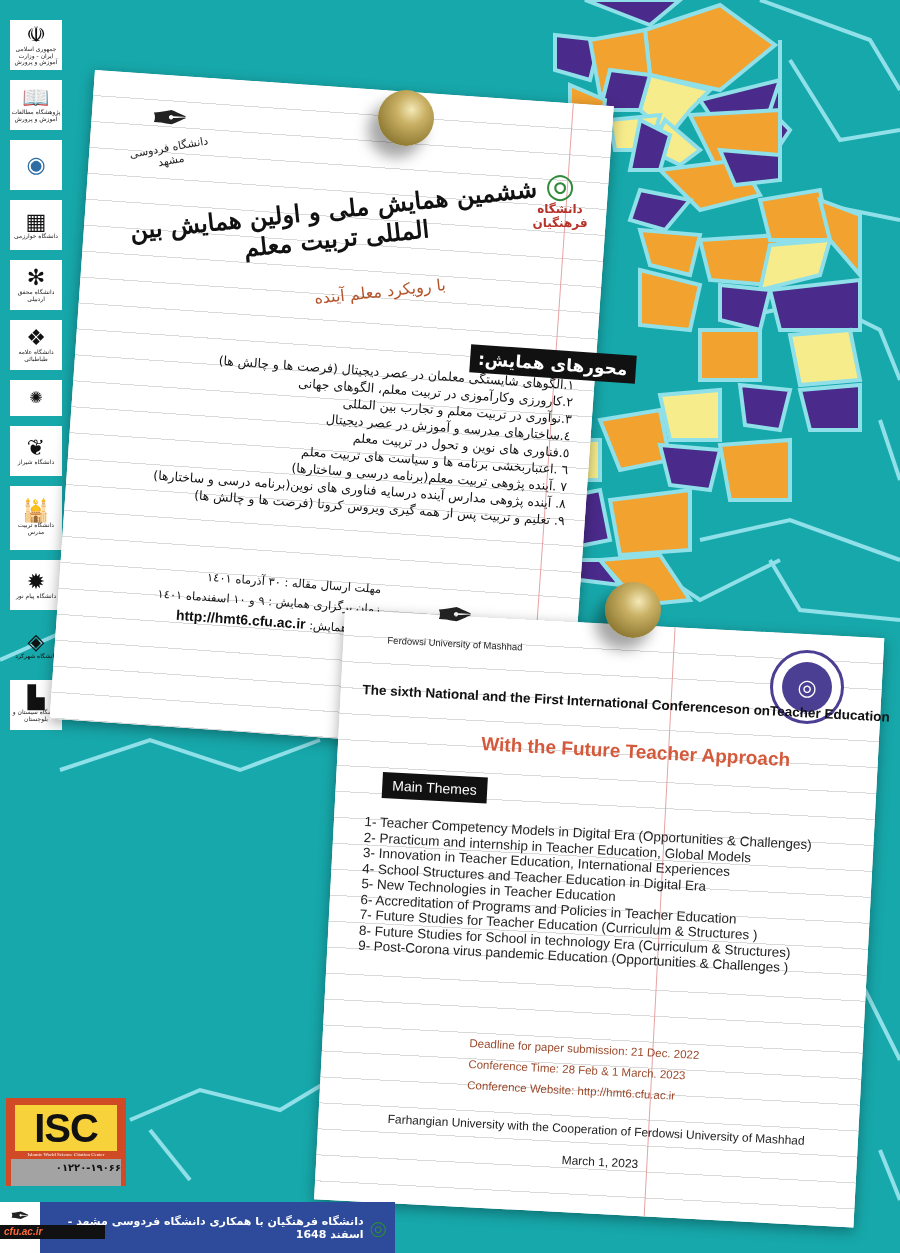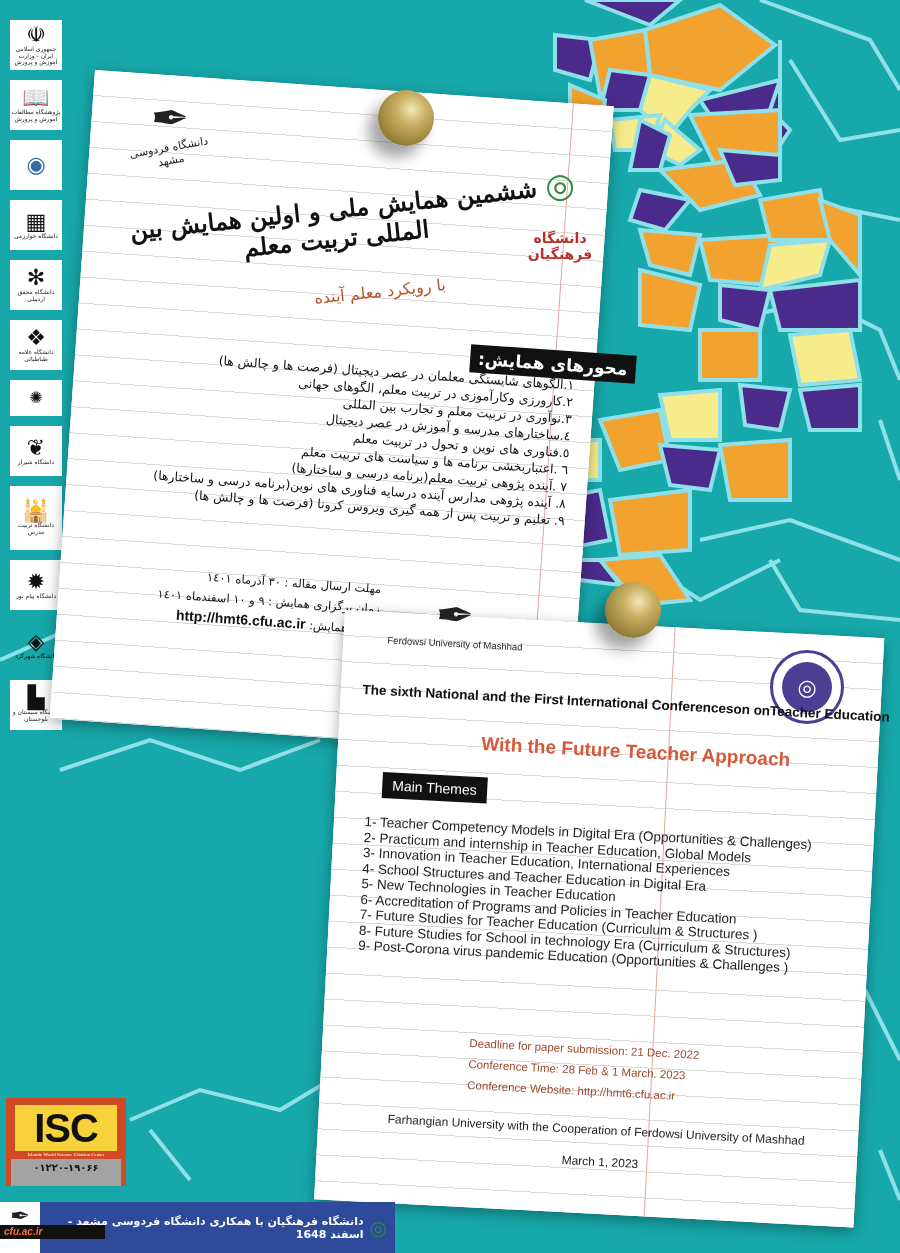--- a/index.html
+++ b/index.html
@@ -70,21 +70,21 @@
     position: absolute; left: 120px; top: 570px; width: 260px;
     font-size: 11.5px; color: #111; line-height: 20px; transform: rotate(4deg);
   }
   .fa-url { font-family: "Liberation Sans", sans-serif; font-weight: bold; font-size: 14px; direction: ltr; }
 
   .fum-logo-top { position: absolute; left: 130px; top: 95px; width: 80px; text-align: center; }
   .fum-logo-top .glyph, .fum-logo-mid .glyph { font-size: 46px; color: #222; line-height: 1; }
   .fum-logo-top .cap { font-family: "DejaVu Serif", serif; font-size: 11px; color: #222; transform: rotate(-10deg); }
   .cfu-logo-top { position: absolute; left: 520px; top: 168px; width: 80px; text-align: center; }
   .cfu-glyph { font-size: 34px; color: #2e8b3a; line-height: 1; }
-  .cfu-cap { font-size: 14px; color: #b5332a; font-weight: bold; margin-top: 28px; }
+  .cfu-cap { font-size: 12px; color: #b5332a; font-weight: bold; }
 
   .fum-logo-mid { position: absolute; left: 380px; top: 592px; width: 150px; text-align: center; }
   .fum-logo-mid .cap { font-family: "Liberation Sans", sans-serif; font-size: 9.5px; color: #222; transform: rotate(3deg); }
 
   .ftu-seal {
     position: absolute; left: 770px; top: 650px; width: 74px; height: 74px; border-radius: 50%;
     border: 3px solid #4b3f93; background: #fff; display: flex; align-items: center; justify-content: center;
   }
   .ftu-seal .inner {
     width: 50px; height: 50px; border-radius: 50%; background: #4b3f93; color: #fff;
@@ -131,21 +131,21 @@
   .isc {
     position: absolute; left: 6px; top: 1098px; width: 120px; height: 88px;
     background: #a3a3a3; border: 5px solid #d04a26; border-bottom-width: 0;
   }
   .isc-inner { background: #d04a26; padding: 2px 4px 0; }
   .isc-letters {
     background: #f7d23a; color: #111; font-family: "Liberation Sans", sans-serif; font-weight: bold;
     font-size: 40px; line-height: 46px; text-align: center; letter-spacing: -1px;
   }
   .isc-sub { font-size: 5px; color: #fff; text-align: center; padding: 1px 0 2px; font-family: "Liberation Serif", serif; }
-  .isc-num { font-size: 10px; font-weight: bold; color: #111; text-align: center; padding-top: 3px; }
+  .isc-num { font-size: 10px; font-weight: bold; color: #111; text-align: right; padding-top: 3px; }
 
   
   .bottom-band {
     position: absolute; left: 40px; top: 1202px; width: 355px; height: 51px;
     background: #2d4b9a; display: flex; align-items: center; justify-content: flex-end; padding-right: 8px;
   }
   .bottom-band .txt { color: #fff; font-size: 11px; font-weight: bold; direction: rtl; }
   .bottom-band .cfu-mini { margin-left: 6px; font-size: 20px; color: #2e8b3a; }
   .bottom-left-logo {
     position: absolute; left: 0; top: 1202px; width: 40px; height: 51px; background: #fff;

